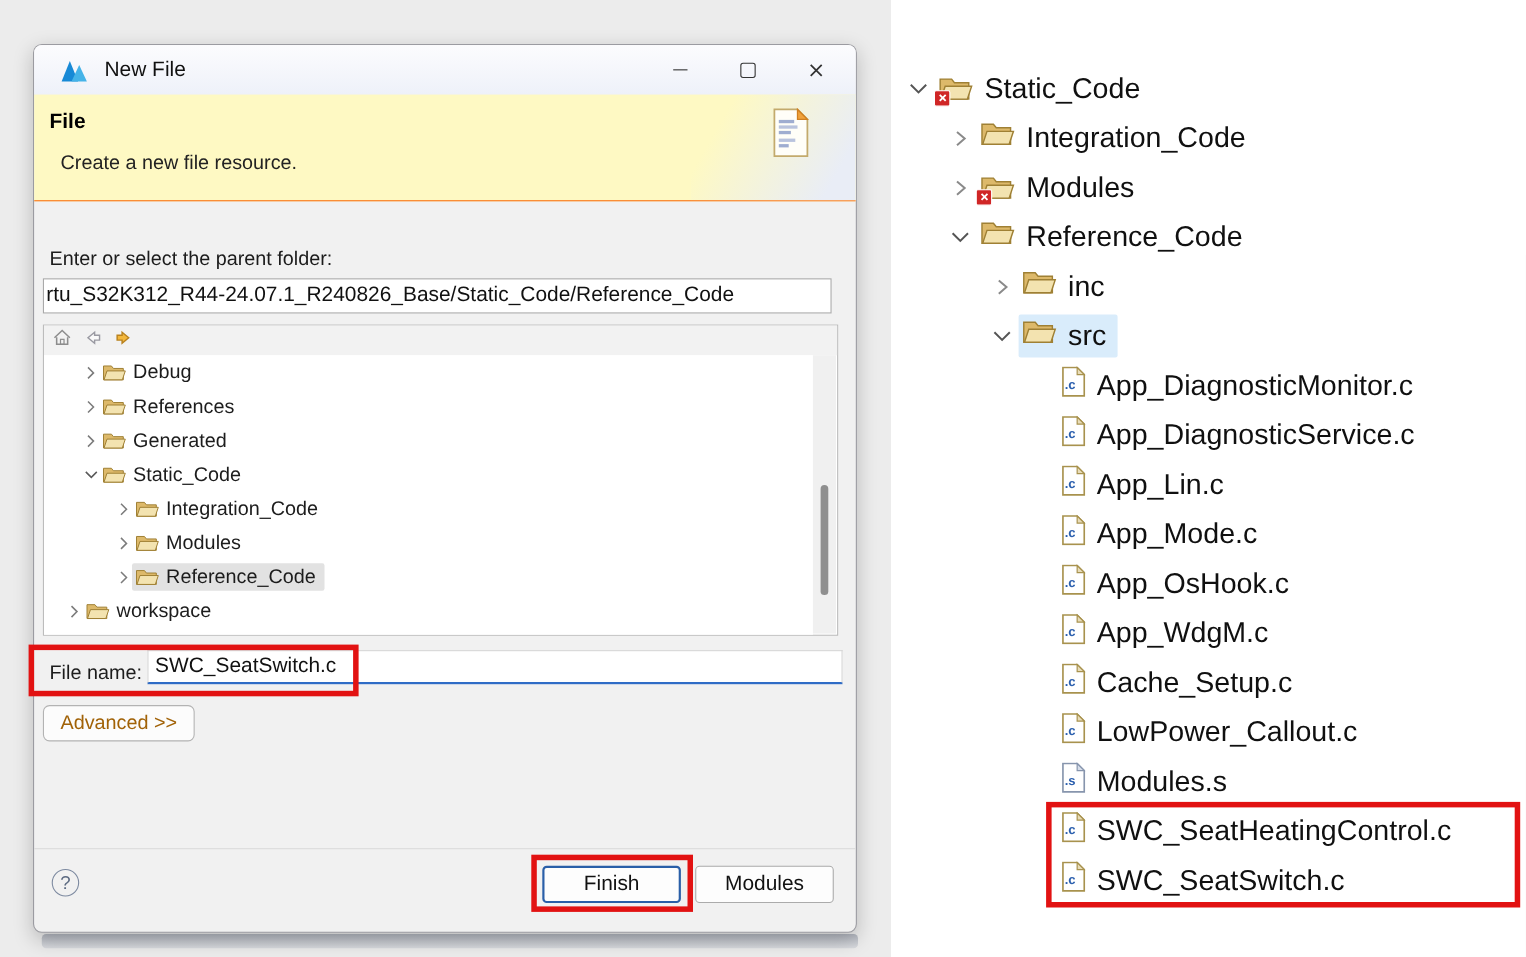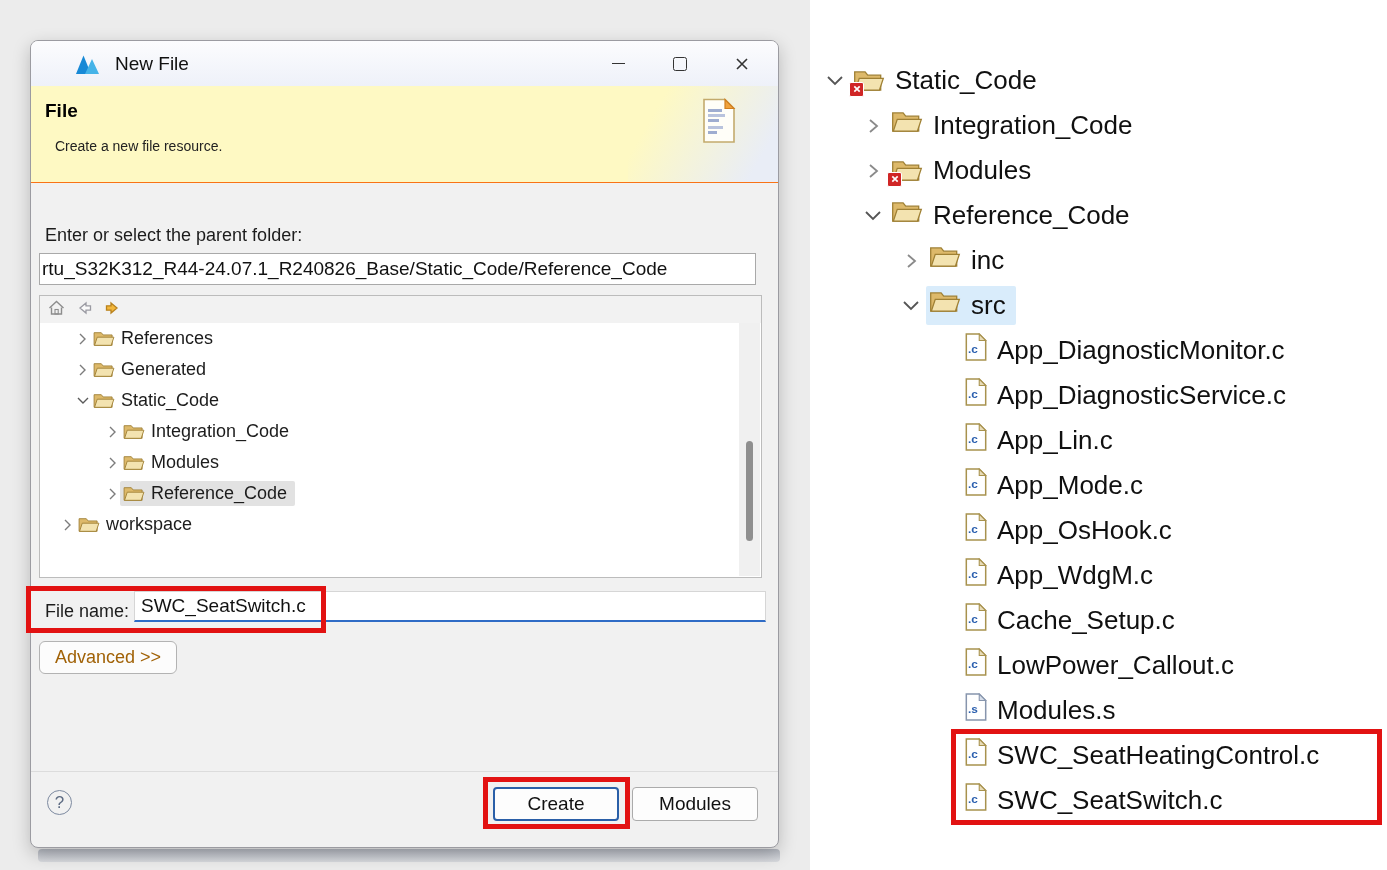--- a/index.html
+++ b/index.html
@@ -9,33 +9,33 @@
     -webkit-font-smoothing:antialiased;
   }
   
   .backdrop{position:absolute;left:0;top:0;width:810px;height:870px;background:#ececec;}
   .dialog-shadow{position:absolute;left:38px;top:849px;width:742px;height:13px;
     background:linear-gradient(180deg,#b2b6bf,#d9dbdf);border-radius:4px;}
   
   .dialog{position:absolute;left:30px;top:40px;width:747px;height:806px;background:#f1f1f1;
     border:1px solid #9b9ba1;border-radius:8px;overflow:hidden;box-shadow:0 6px 18px rgba(0,0,0,.22);}
   .titlebar{height:45px;background:linear-gradient(180deg,#fcfcfe 0%,#eef1f9 100%);
-    display:flex;align-items:center;padding:0 14px 0 44px;}
+    display:flex;align-items:center;padding:0 14px 0 24px;}
   .titlebar .logo{width:26px;height:24px;margin-right:14px;flex:0 0 auto;}
   .titlebar .title{font-size:19px;color:#111;}
   .winbtns{margin-left:auto;display:flex;align-items:center;gap:46px;padding-right:14px;}
   .winbtn{width:16px;height:16px;display:flex;align-items:center;justify-content:center;cursor:default;}
   .glyph-min{width:13px;height:0;border-top:1.6px solid #333;}
   .glyph-max{width:12px;height:12px;border:1.5px solid #333;border-radius:2.5px;}
   
   .dlg-header{height:96px;background:#fef9c3;border-bottom:1px solid #f97316;position:relative;}
   .dlg-header .grad{position:absolute;right:0;top:0;width:150px;height:100%;
     background:linear-gradient(120deg,rgba(255,255,255,0) 20%,#e9edf6 85%);}
   .dlg-heading{position:absolute;left:14px;top:14px;font-size:19px;font-weight:bold;color:#000;}
-  .dlg-desc{position:absolute;left:24px;top:52px;font-size:14px;color:#222;}
+  .dlg-desc{position:absolute;left:24px;top:52px;font-size:18px;color:#222;}
   .newfile-icon{position:absolute;right:42px;top:12px;}
   
   .dlg-body{position:absolute;left:0;top:142px;width:100%;bottom:0;}
   .parent-label{position:absolute;left:14px;top:42px;font-size:18px;}
   .parent-input{position:absolute;left:8px;top:70px;width:711px;height:30px;background:#fff;
     border:1px solid #a9a9a9;font-size:19px;font-family:inherit;padding:0 2px;color:#111;}
   .tree-box{position:absolute;left:8px;top:112px;width:723px;height:283px;background:#fff;
     border:1px solid #bcbcbc;box-sizing:border-box;}
   .tree-toolbar{height:27px;background:#f2f2f2;display:flex;align-items:center;gap:11px;padding-left:8px;}
   .tree-rows{position:absolute;left:0;top:27px;right:22px;bottom:0;background:#fff;overflow:hidden;}
@@ -162,20 +162,36 @@
                 <path d="M2 2 L7 7 L2 12" fill="none" stroke="#7c7c7c" stroke-width="1.4"></path>
               </svg>
             </span>
           <span class="rowbody">
               <span class="ticon">
                 <svg width="22" height="18" viewBox="0 0 24 20">
                   <path d="M1 3 H9 L11 5.5 H21 V17 H1 Z" fill="#ddb96a" stroke="#9f8034"></path>
                   <path d="M4.5 8 H23 L20 17 H1.5 Z" fill="#f3e3b0" stroke="#9f8034"></path>
                 </svg>
               </span>
+          <span>Debug</span>
+            </span>
+        </div>
+        <div class="trow lvl-b">
+          <span class="chev">
+              <svg width="9" height="14" viewBox="0 0 9 14">
+                <path d="M2 2 L7 7 L2 12" fill="none" stroke="#7c7c7c" stroke-width="1.4"></path>
+              </svg>
+            </span>
+          <span class="rowbody">
+              <span class="ticon">
+                <svg width="22" height="18" viewBox="0 0 24 20">
+                  <path d="M1 3 H9 L11 5.5 H21 V17 H1 Z" fill="#ddb96a" stroke="#9f8034"></path>
+                  <path d="M4.5 8 H23 L20 17 H1.5 Z" fill="#f3e3b0" stroke="#9f8034"></path>
+                </svg>
+              </span>
           <span>References</span>
             </span>
         </div>
         <div class="trow lvl-b">
           <span class="chev">
               <svg width="9" height="14" viewBox="0 0 9 14">
                 <path d="M2 2 L7 7 L2 12" fill="none" stroke="#7c7c7c" stroke-width="1.4"></path>
               </svg>
             </span>
           <span class="rowbody">
@@ -274,21 +290,21 @@
       </div>
     </div>
 
     <span class="fname-label">File name:</span>
     <input class="fname-input" type="text" value="SWC_SeatSwitch.c" style="">
 
     <button class="advanced-btn">Advanced &gt;&gt;</button>
 
     <div class="footer-sep"></div>
     <button class="help-btn">?</button>
-    <button class="btn btn-finish">Create</button>
+    <button class="btn btn-finish">Finish</button>
     <button class="btn btn-cancel">Modules</button>
   </div>
 </div>
 
 <div class="explorer">
 
   <div class="xrow xl0">
     <span class="chev">
         <svg width="20" height="13" viewBox="0 0 20 13">
           <path d="M3 3 L10 10 L17 3" fill="none" stroke="#555" stroke-width="1.8"></path>

